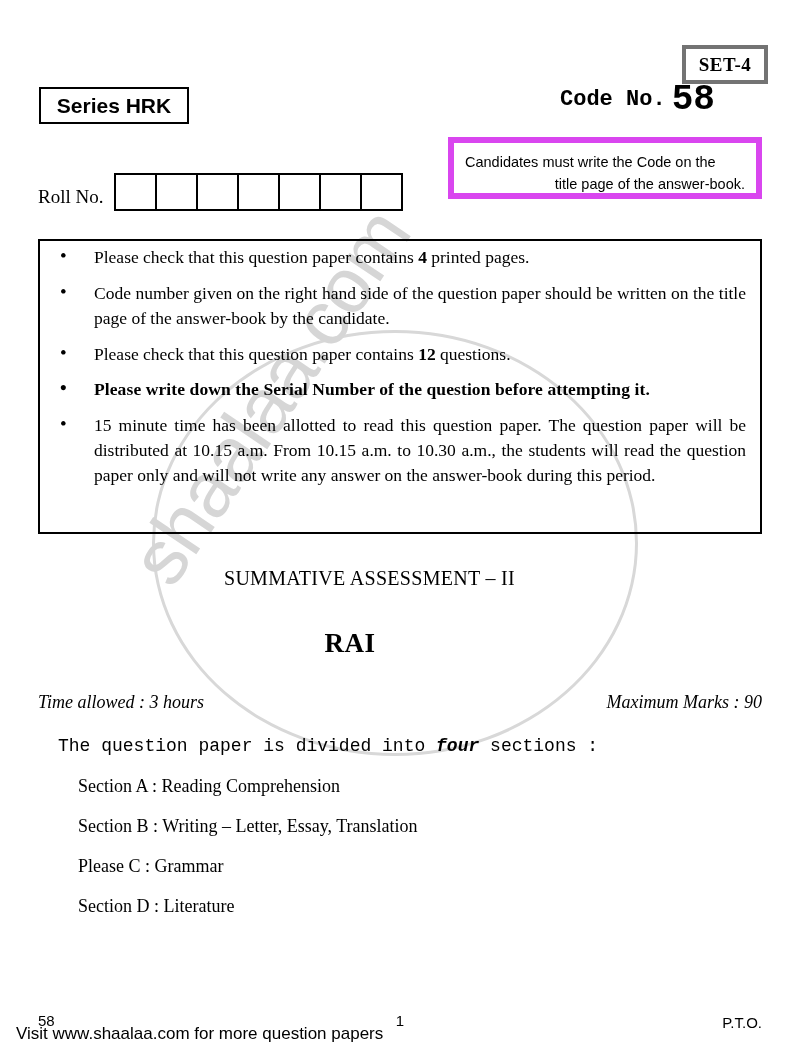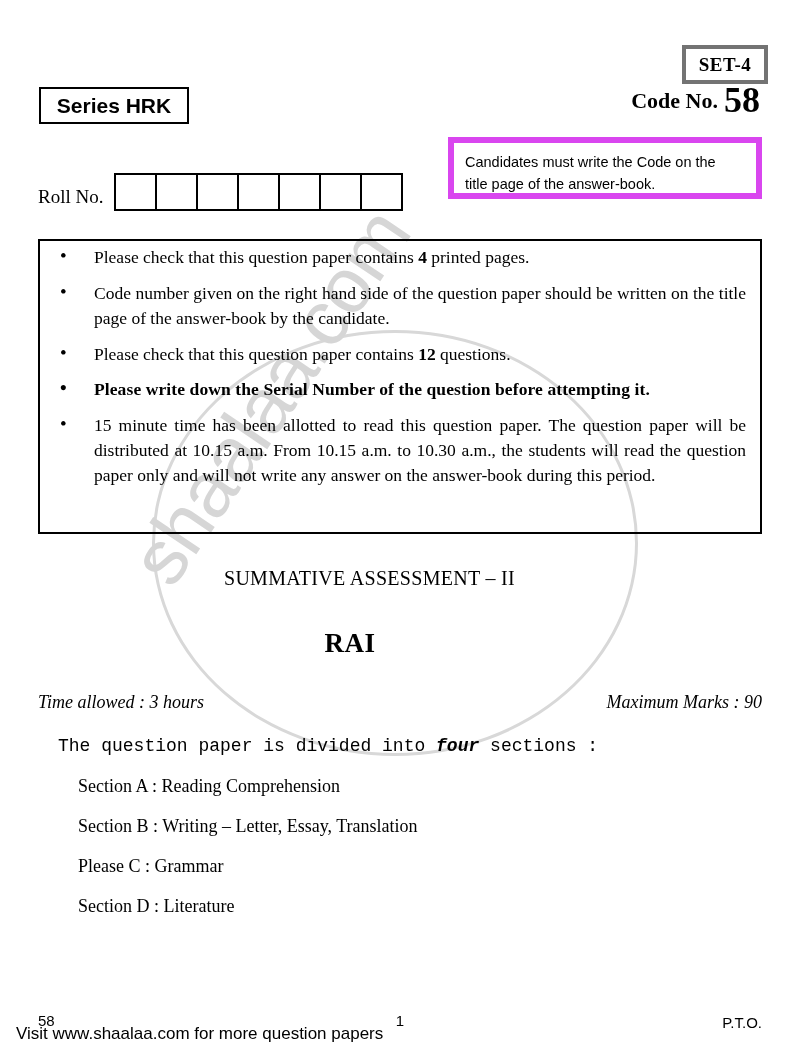--- a/index.html
+++ b/index.html
@@ -78,22 +78,22 @@
     font-family: "Liberation Sans", sans-serif;
     font-weight: bold;
     font-size: 21px;
   }
 
   
   #code-no {
     position: absolute;
     left: 560px; top: 84px;
     width: 200px;
-    text-align: right;
-    font-family: Liberation Serif, serif;
+    text-align: left;
+    font-family: Liberation Mono, monospace;
     font-weight: bold;
     font-size: 22px;
     white-space: nowrap;
   }
   #code-no .code-value {
     font-size: 36px;
     line-height: 0.9;
     vertical-align: -4px;
     margin-left: 6px;
   }
@@ -127,21 +127,21 @@
     width: 314px;
     height: 62px;
     border: 6px solid #d946ef;
     box-sizing: border-box;
     padding: 8px 11px 0 11px;
     font-family: "Liberation Sans", sans-serif;
     font-size: 14.5px;
     line-height: 1.55;
     text-align: justify;
   }
-  #candidate-notice .last-line { text-align: left; }
+  #candidate-notice .last-line { text-align: right; }
 
   
   #instructions-box {
     position: absolute;
     left: 38px; top: 239px;
     width: 724px;
     height: 295px;
     border: 2px solid #000;
     box-sizing: border-box;
     padding: 4px 14px 0 14px;

